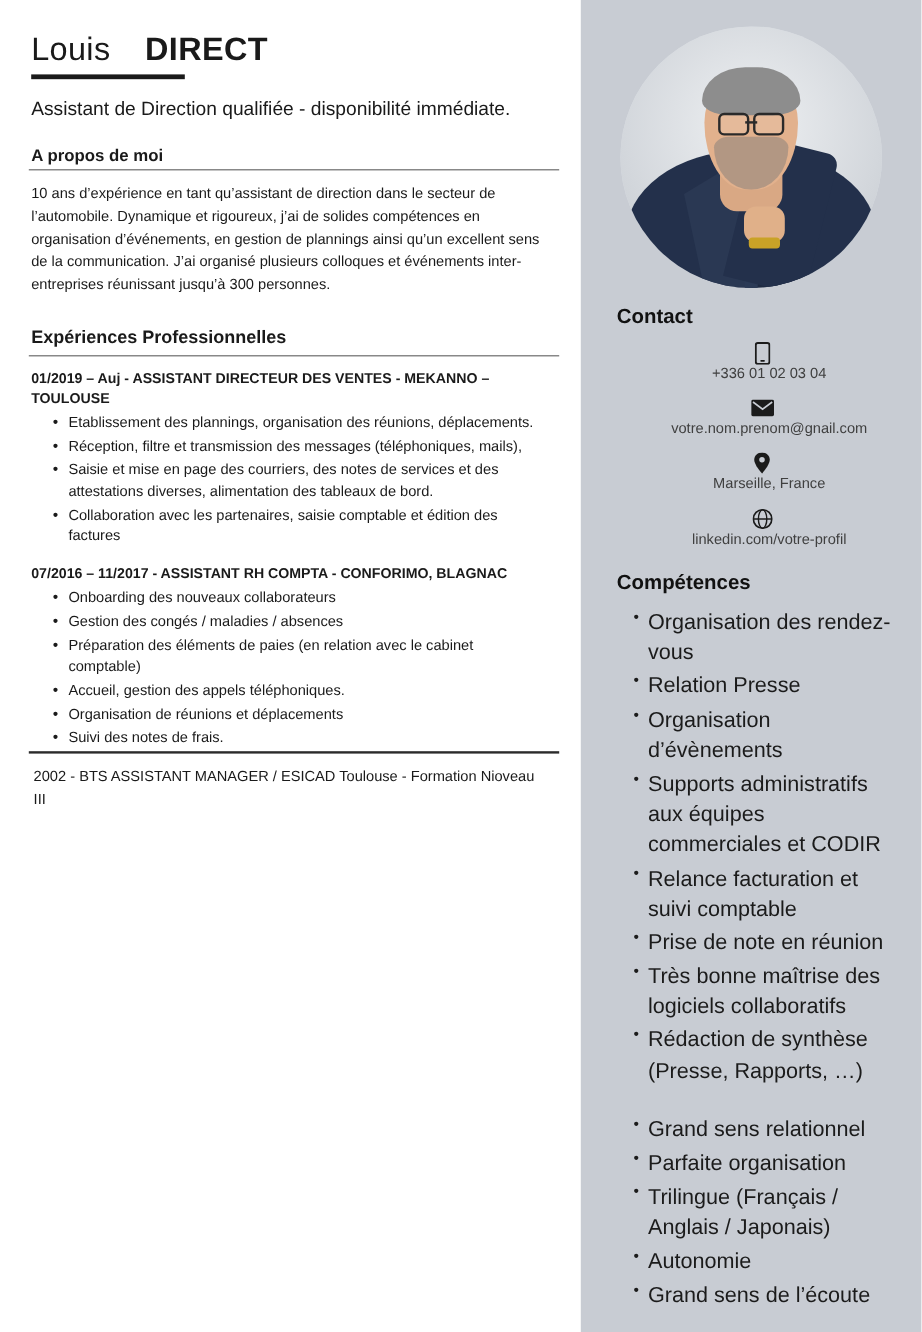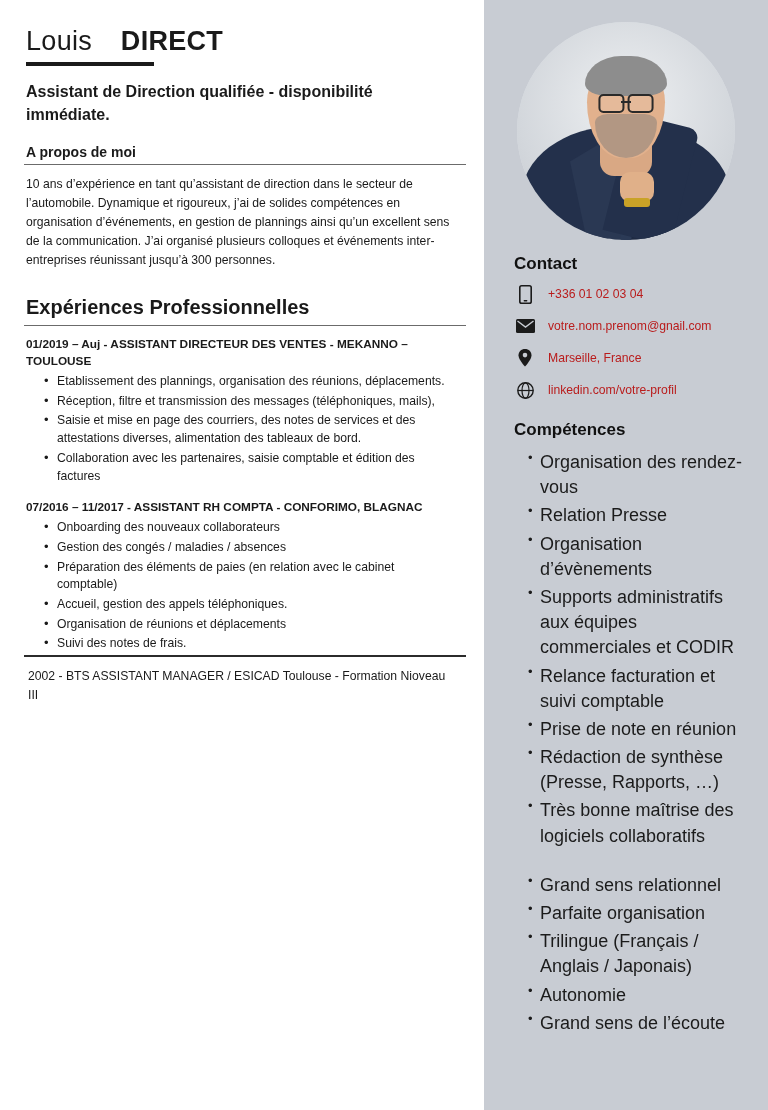--- a/index.html
+++ b/index.html
@@ -34,32 +34,32 @@
   .name .first { font-weight: 400; }
   .name .last { font-weight: 700; margin-left: 21px; }
   .name-rule {
     width: 128px;
     height: 4px;
     background: #1a1a1a;
     margin: 5px 0 14px 4px;
   }
   .headline {
     font-size: 16px;
-    font-weight: 700;
+    font-weight: 400;
     line-height: 1.45;
     margin: 0 0 0 4px;
     max-width: 400px;
   }
   .sec-title {
     font-size: 14px;
     font-weight: 700;
     margin: 18px 0 4px 4px;
   }
   .sec-title.big {
-    font-size: 20px;
+    font-size: 15px;
     margin-top: 26px;
     margin-bottom: 6px;
   }
   .rule {
     height: 1px;
     background: #6b6b6b;
     margin: 0 0 10px 2px;
     width: 442px;
   }
   .rule.thick { height: 2px; background: #2b2b2b; }
@@ -239,21 +239,22 @@
     font-weight: 700;
     margin: 0 0 10px 30px;
     color: #111;
   }
   .contact-block { margin-top: 14px; }
   .contact-row {
     display: flex;
     align-items: center;
     margin: 0 0 12px 30px;
     font-size: 12.2px;
-    color: #b91c1c;
+    color: #404040;
+    flex-direction: column;
   }
   .c-icon {
     width: 22px;
     height: 20px;
     margin-right: 12px;
     display: flex;
     align-items: center;
     justify-content: center;
     flex: none;
   }
@@ -400,22 +401,22 @@
 
     <div class="r-section">
       <div class="r-title">Compétences</div>
       <ul class="r-list">
         <li>Organisation des rendez-vous</li>
         <li>Relation Presse</li>
         <li>Organisation d’évènements</li>
         <li>Supports administratifs aux équipes commerciales et CODIR</li>
         <li>Relance facturation et suivi comptable</li>
         <li>Prise de note en réunion</li>
+        <li>Très bonne maîtrise des logiciels collaboratifs</li>
         <li>Rédaction de synthèse (Presse, Rapports, …)</li>
-        <li>Très bonne maîtrise des logiciels collaboratifs</li>
       </ul>
     </div>
 
     <div class="r-section" style="margin-top:24px;">
       <ul class="r-list">
         <li>Grand sens relationnel</li>
         <li>Parfaite organisation</li>
         <li>Trilingue (Français / Anglais / Japonais)</li>
         <li>Autonomie</li>
         <li>Grand sens de l’écoute</li>

